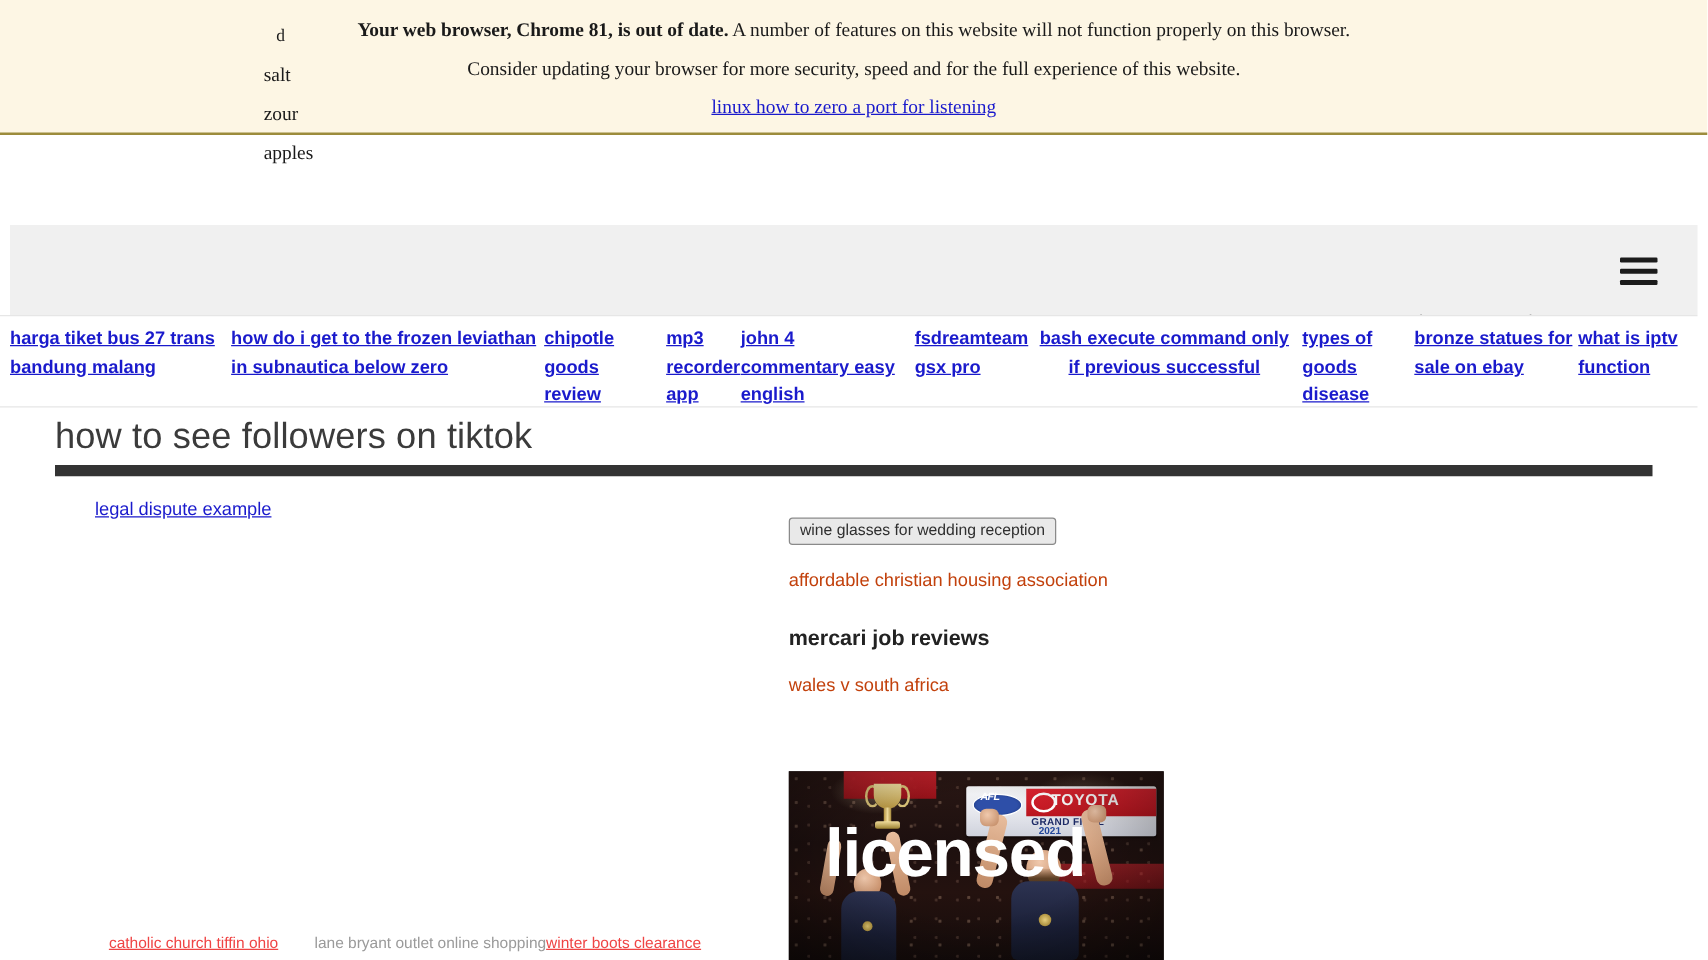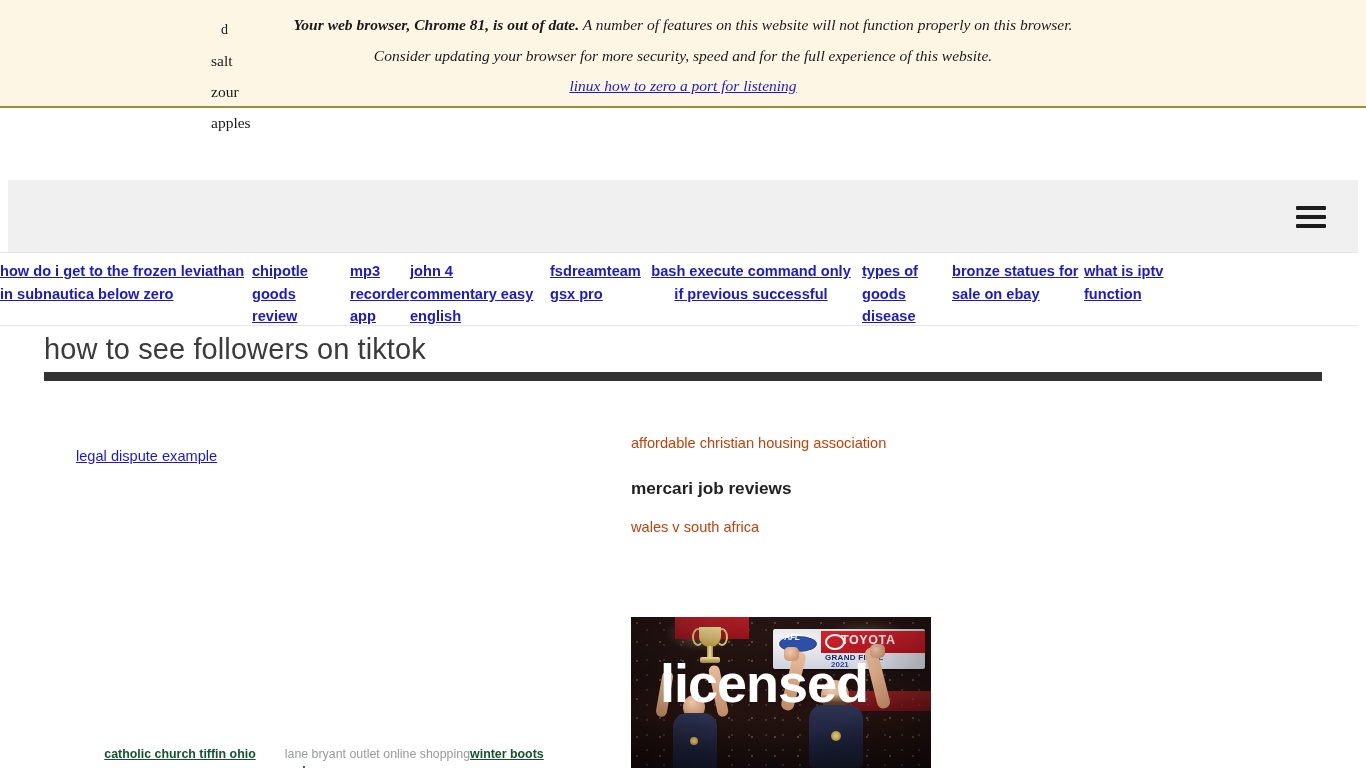--- a/index.html
+++ b/index.html
@@ -20,21 +20,20 @@
   
   #browser-banner {
     position: absolute;
     left: 0; top: 0;
     width: 1366px;
     height: 108px;
     background: #fdf6e4;
     border-bottom: 2px solid #9c8c3c;
     box-sizing: border-box;
     overflow: hidden;
-    font-style: italic;
   }
   #banner-lines {
     position: absolute;
     left: 0; top: 0;
     width: 1366px;
     text-align: center;
     font-family: "Liberation Serif", serif;
     font-size: 15.5px;
     color: #1a1a1a;
   }
@@ -156,37 +155,35 @@
     background: #333333;
   }
 
   
   #left-link-a {
     position: absolute;
     left: 76px;
     top: 400px;
     font-size: 14.6px;
     color: #1a1acc;
-    margin-top: 48px;
   }
 
   #bottom-links {
     position: absolute;
     left: 84px;
     top: 746px;
     width: 480px;
     font-size: 12.4px;
     line-height: 17px;
     color: #888888;
     text-align: center;
   }
   #bottom-links a {
-    color: #14532d;
+    color: #ef4444;
     text-decoration: underline;
-    font-weight: bold;
   }
   #bottom-links .plain { color: #9a9a9a; padding-left: 29px; }
   #bottom-clipped {
     display: block;
     color: #b5b5b5;
     font-size: 12.4px;
   }
 
   
   #right-col {
@@ -412,20 +409,21 @@
 <div id="utility-bar">
   <div id="date-label">Tuesday, 6 September 2022</div>
   <div id="hamburger">
     <span></span>
     <span></span>
     <span></span>
   </div>
 </div>
 
 <nav id="nav-strip">
+  <a href="#" class="nav-cell c0">harga tiket bus 27 trans bandung malang</a>
   <a href="#" class="nav-cell c1">how do i get to the frozen leviathan in subnautica below zero</a>
   <a href="#" class="nav-cell c2">chipotle goods review</a>
   <a href="#" class="nav-cell c3">mp3 recorder app</a>
   <a href="#" class="nav-cell c4">john 4 commentary easy english</a>
   <a href="#" class="nav-cell c5">fsdreamteam gsx pro</a>
   <a href="#" class="nav-cell c6">bash execute command only if previous successful</a>
   <a href="#" class="nav-cell c7">types of goods disease</a>
   <a href="#" class="nav-cell c8">bronze statues for sale on ebay</a>
   <a href="#" class="nav-cell c9">what is iptv function</a>
 </nav>
@@ -434,20 +432,21 @@
 <div id="title-rule"></div>
 
 <a href="#" id="left-link-a">legal dispute example</a>
 
 <div id="bottom-links">
   <a href="#">catholic church tiffin ohio</a><span class="plain">lane bryant outlet online shopping</span><a href="#">winter boots clearance</a>
   <span id="bottom-clipped">&nbsp;</span>
 </div>
 
 <div id="right-col">
+  <div id="pill-tag">wine glasses for wedding reception</div>
   <p class="rc-p">affordable christian housing association</p>
   <h2 class="rc-h">mercari job reviews</h2>
   <p class="rc-p">wales v south africa</p>
 </div>
 
 <div id="photo-wrap">
   <div id="photo">
     <div class="crowd-bg"></div>
     <div class="crowd-dots"></div>
 

